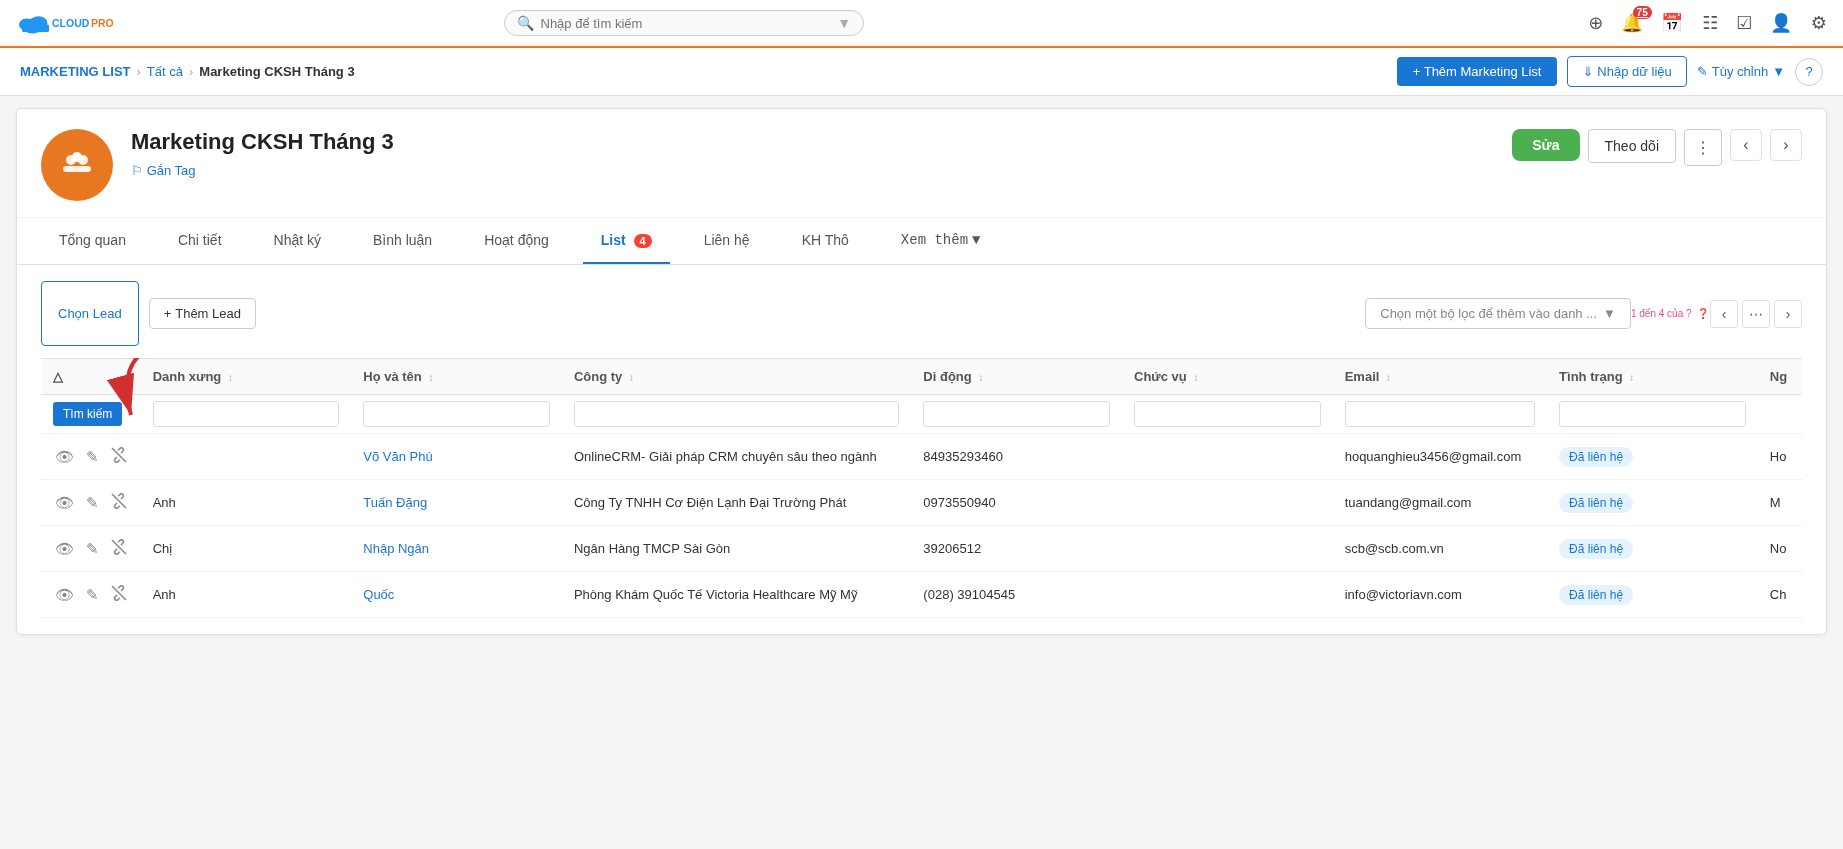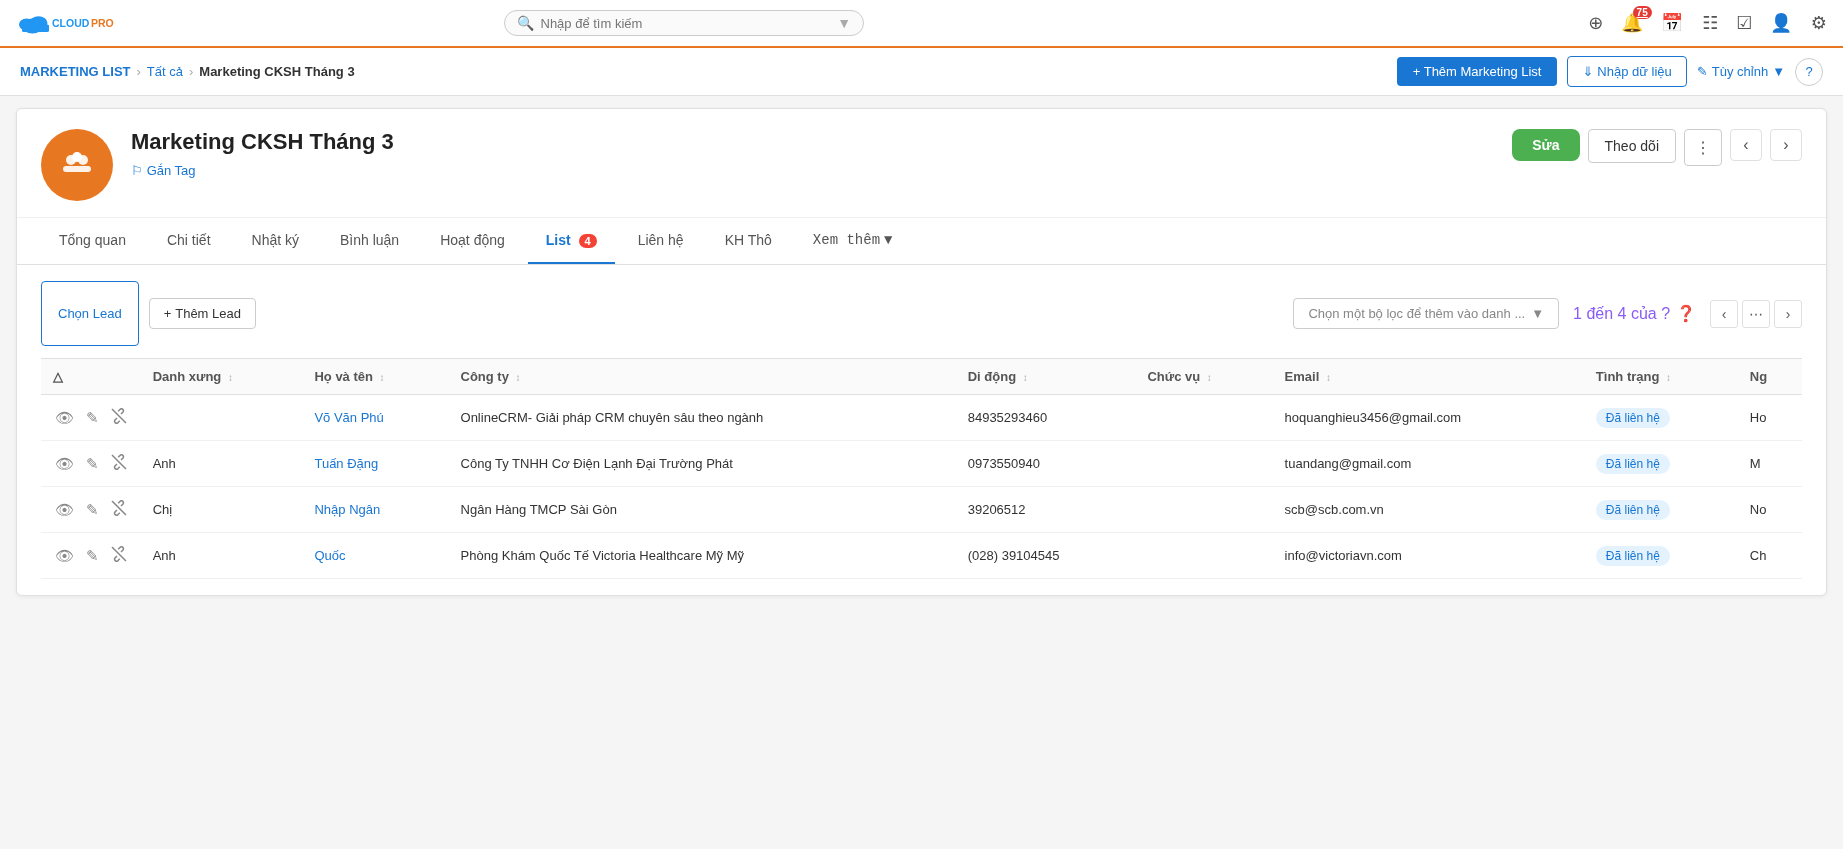--- a/index.html
+++ b/index.html
@@ -161,21 +161,21 @@
       color: #555;
       font-size: 16px;
     }
 
     
     .tabs-bar {
       display: flex;
       align-items: flex-start;
       padding: 0 24px;
       border-bottom: 1px solid #e0e0e0;
-      gap: 5px;
+      gap: 16px;
     }
     .tab-item {
       padding: 14px 18px;
       font-size: 14px;
       color: #555;
       cursor: pointer;
       border-bottom: 2px solid transparent;
       white-space: nowrap;
     }
     .tab-item.active {
@@ -222,36 +222,36 @@
       border-radius: 4px;
       padding: 7px 14px;
       cursor: pointer;
       font-size: 13px;
       display: flex; align-items: center; gap: 4px;
     }
     .filter-select {
       margin-left: auto;
       display: flex;
       align-items: center;
-      gap: 14px;
+      gap: 0;
     }
     .filter-dropdown {
       border: 1px solid #ccc;
       border-radius: 4px;
       padding: 7px 14px;
       font-size: 13px;
       color: #888;
       background: #fff;
       cursor: pointer;
       display: flex; align-items: center; gap: 6px;
       min-width: 260px;
     }
     .pagination-info {
-      font-size: 16px;
-      color: #8b5cf6;
+      font-size: 10px;
+      color: #ec4899;
       display: flex; align-items: center; gap: 6px;
     }
     .pagination-actions { display: flex; align-items: center; gap: 4px; }
     .pg-btn {
       background: none;
       border: 1px solid #e0e0e0;
       border-radius: 3px;
       width: 28px; height: 28px;
       display: flex; align-items: center; justify-content: center;
       cursor: pointer;
@@ -498,20 +498,42 @@
               <span>Tình trạng</span>
               <span class="sort-arrow">↕</span>
             </th>
             <th>
               <span>Ng</span>
             </th>
           </tr>
         </thead>
         <tbody>
 
+          <tr class="search-row">
+            <td style="position:relative;">
+              <button class="tkim-btn">Tìm kiếm</button>
+              
+              <svg style="position:absolute;left:55px;top:-55px;pointer-events:none;z-index:20;" width="80" height="90" viewBox="0 0 80 90">
+                <defs>
+                  <marker id="arrowhead" markerWidth="10" markerHeight="7" refX="10" refY="3.5" orient="auto">
+                    <polygon points="0 0, 10 3.5, 0 7" fill="#d32f2f"></polygon>
+                  </marker>
+                </defs>
+                <path d="M 60 5 Q 20 20 35 75" stroke="#d32f2f" stroke-width="4" fill="none" marker-end="url(#arrowhead)"></path>
+              </svg>
+            </td>
+            <td><input type="text" style=""></td>
+            <td><input type="text" style=""></td>
+            <td><input type="text" style=""></td>
+            <td><input type="text" style=""></td>
+            <td><input type="text" style=""></td>
+            <td><input type="text" style=""></td>
+            <td><input type="text" style=""></td>
+            <td></td>
+          </tr>
 
           <tr>
             <td>
               <div class="action-icons">
                 <button class="icon-btn" title="View">👁</button>
                 <button class="icon-btn" title="Edit">✎</button>
                 <button class="icon-btn" title="Unlink">
                   <svg width="16" height="16" viewBox="0 0 16 16" fill="none" stroke="currentColor" stroke-width="1.5">
                     <path d="M6 10l-2 2a2 2 0 002.8 2.8l2-2"></path>
                     <path d="M10 6l2-2a2 2 0 00-2.8-2.8l-2 2"></path>

